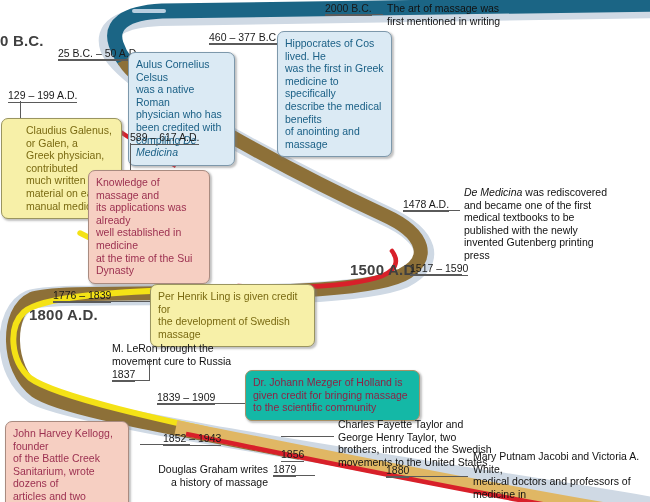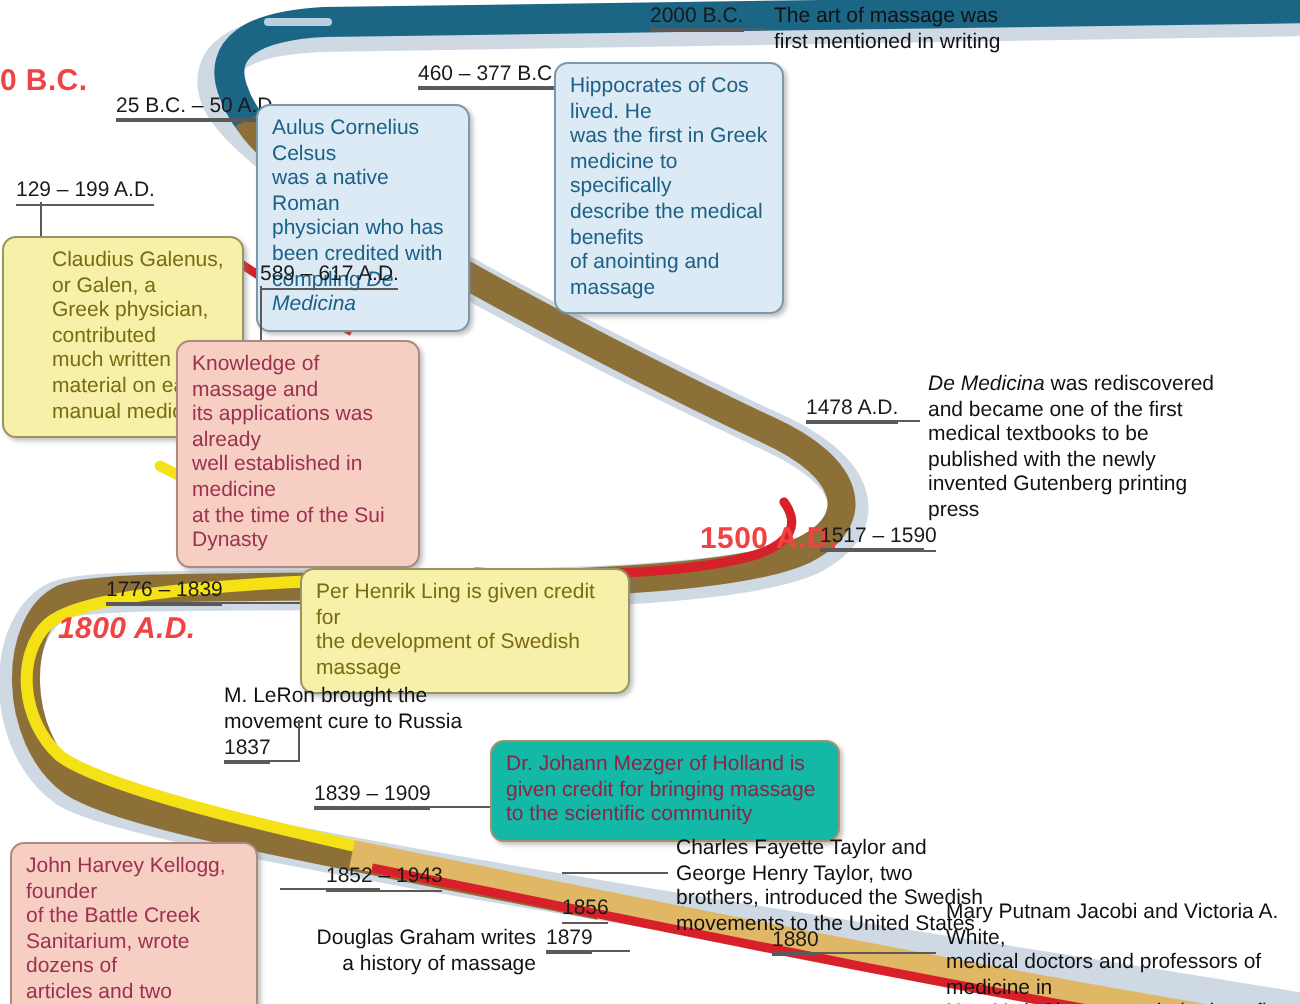--- a/index.html
+++ b/index.html
@@ -9,21 +9,21 @@
     font-family:"Liberation Sans", sans-serif;
     overflow:hidden;
     position:relative;
   }
   #stage{position:absolute;left:0;top:0;width:650px;height:502px;}
   svg.ribbon{position:absolute;left:0;top:0;width:650px;height:502px;}
 
   .era{
     position:absolute;
     font-weight:bold;
-    color:#ef4444;
+    color:#404040;
     white-space:nowrap;
     letter-spacing:.2px;
     text-align:center;
   }
   .era.e-0bc{font-size:15px;}
   .era.e-1500{font-size:15px;}
   .era.e-1800{font-size:15px;}
 
   
   .datelbl{
@@ -122,21 +122,21 @@
                C 60 400 200 428 300 450"></path>
 
       <path fill="none" stroke="#e0b764" stroke-width="14" stroke-linecap="butt" d="M 176 427 C 300 452 460 485 620 512"></path>
       <path fill="none" stroke="#d8202a" stroke-width="4.6" stroke-linecap="butt" d="M 186 434 C 305 458 462 491 620 518"></path>
 
     </g>
   </svg>
 
   <div class="era e-0bc" style="left:0px;top:32px;">0 B.C.</div>
   <div class="era e-1500" style="left:350px;top:229px;margin-top:32px;">1500 A.D.</div>
-  <div class="era e-1800" style="left:29px;top:306px;font-style:italic;">1800 A.D.</div>
+  <div class="era e-1800" style="left:29px;top:306px;">1800 A.D.</div>
 
   <div class="datelbl" style="left:325px;top:2px;">2000 B.C.</div>
   <div class="leader" style="left:325px;top:14px;width:58px;"></div>
   <div class="plaintext" style="left:387px;top:2px;width:200px;">The art of massage was
 first mentioned in writing</div>
 
   <div class="datelbl" style="left:209px;top:31px;">460 – 377 B.C.</div>
   <div class="leader" style="left:209px;top:43px;width:68px;"></div>
   <div class="callout c-blue" style="left:277px;top:31px;width:115px;">Hippocrates of Cos lived. He
 was the first in Greek

